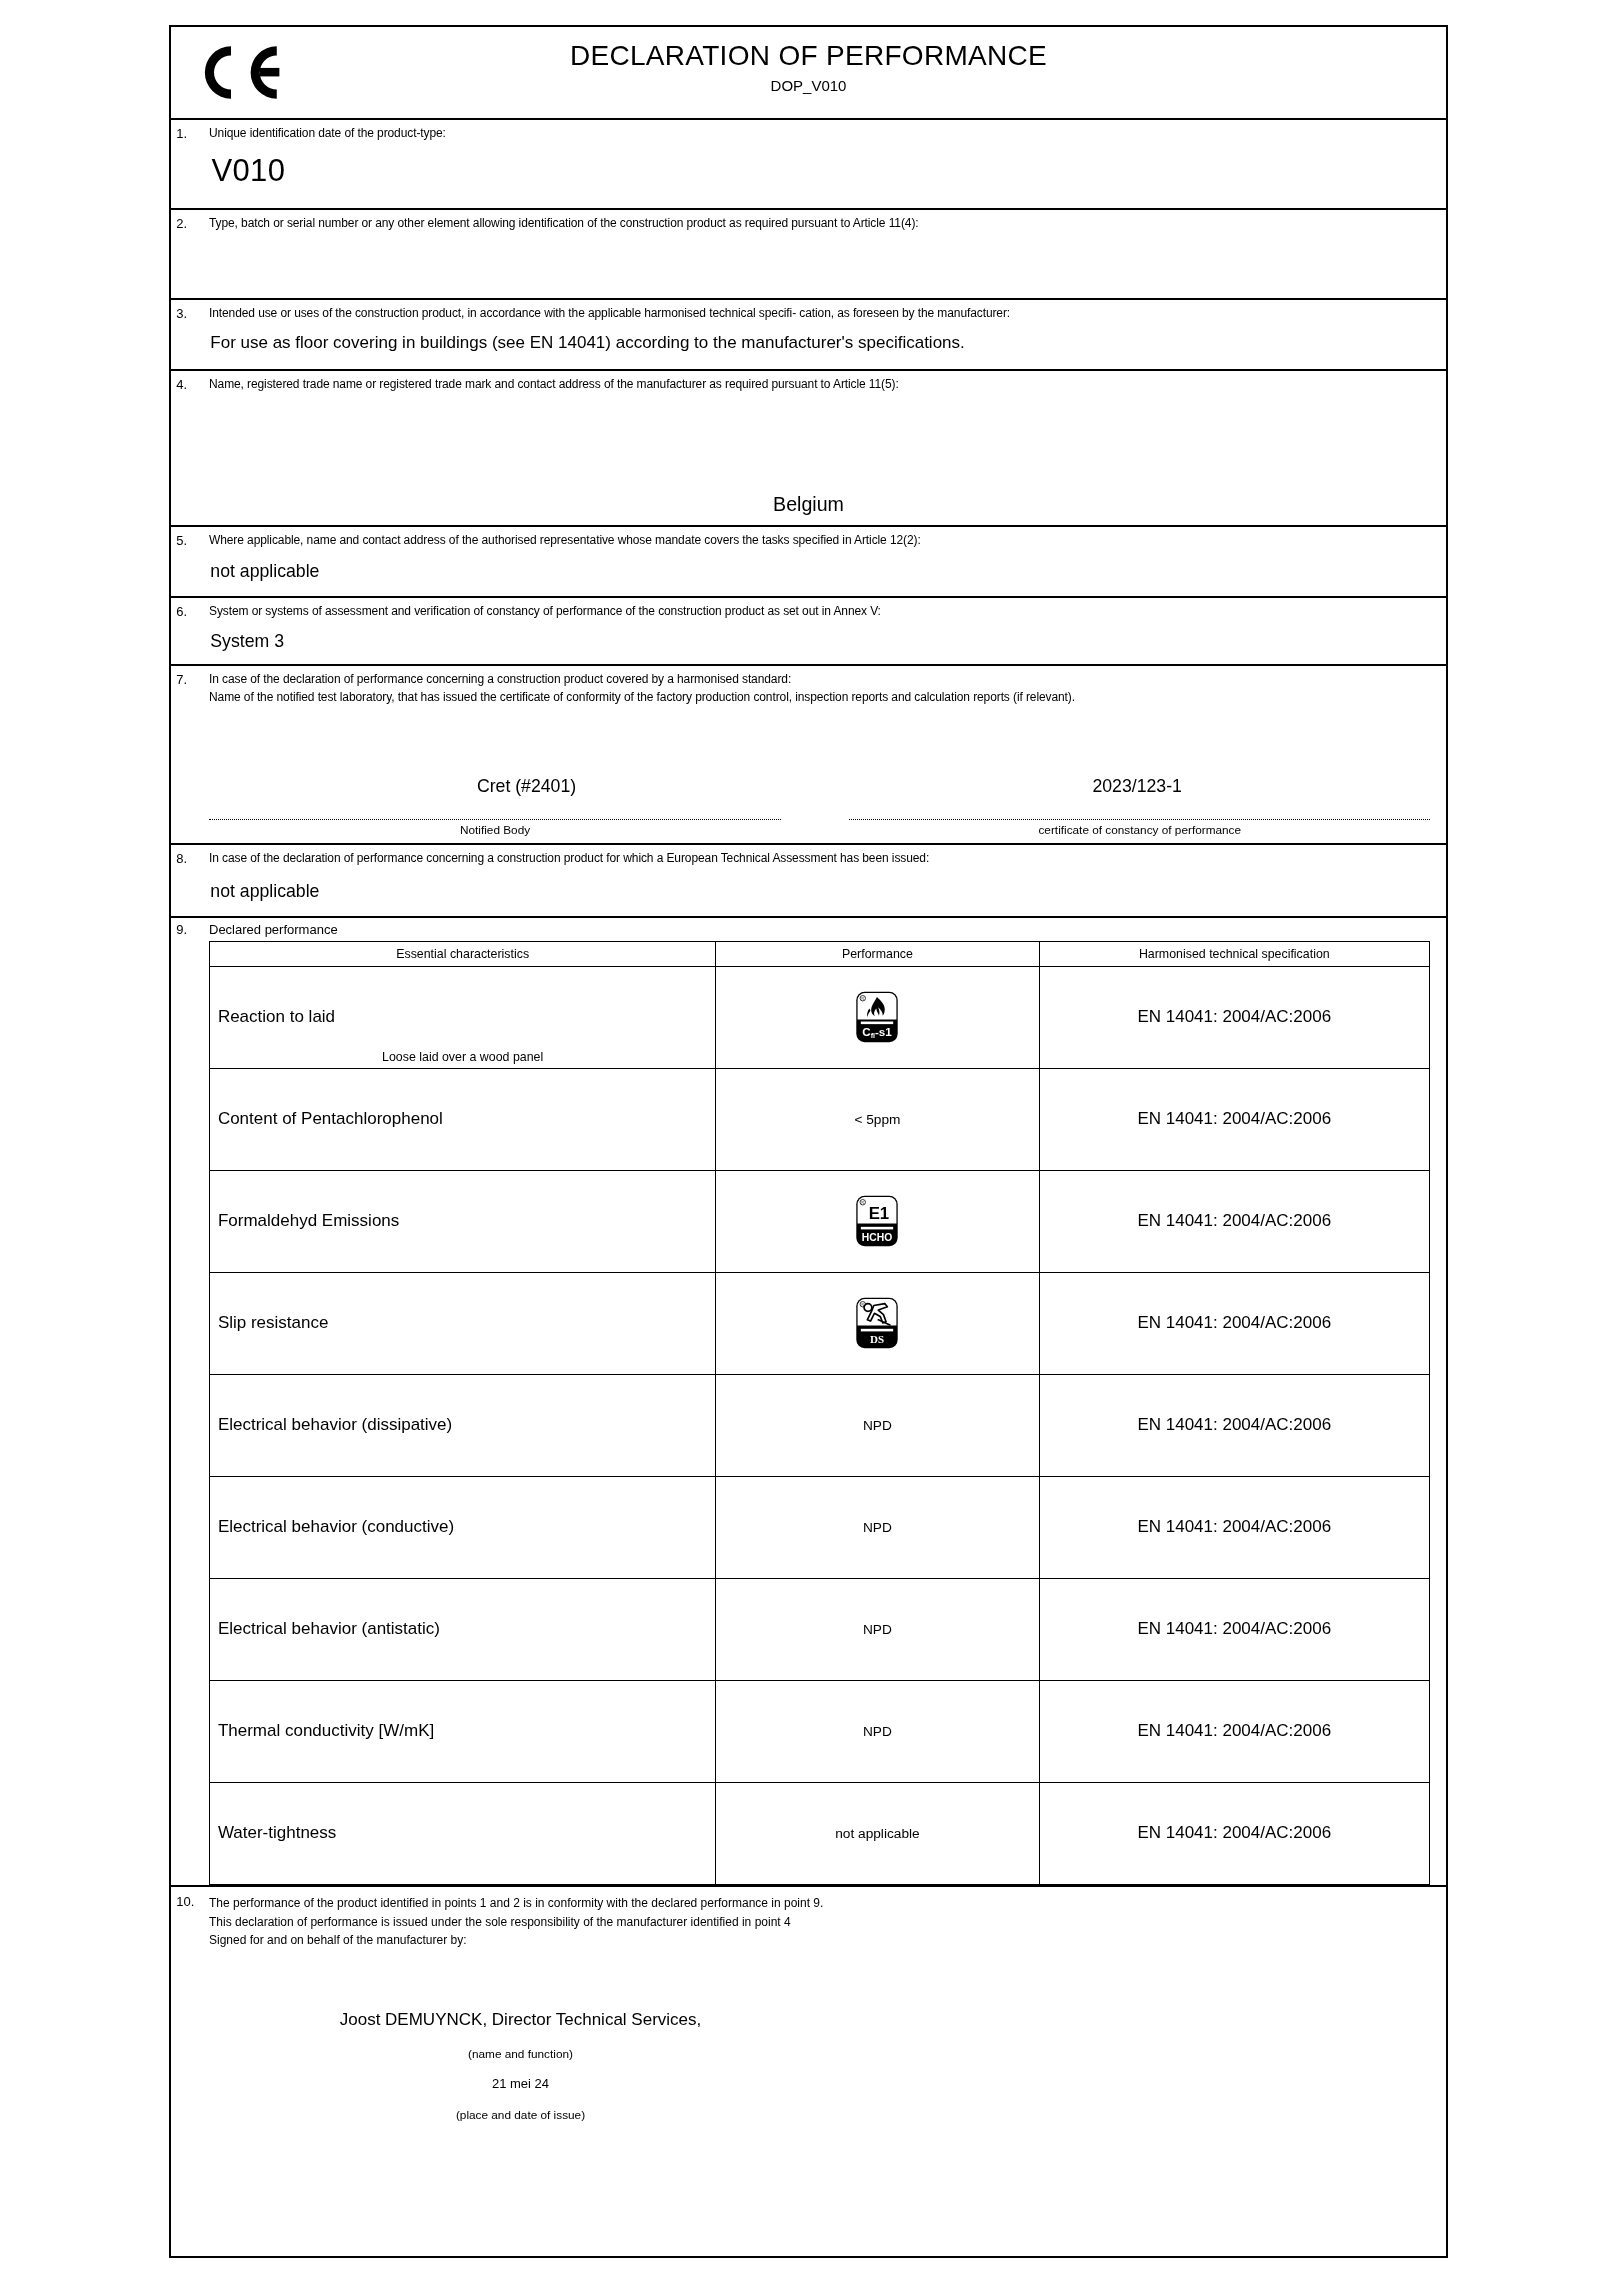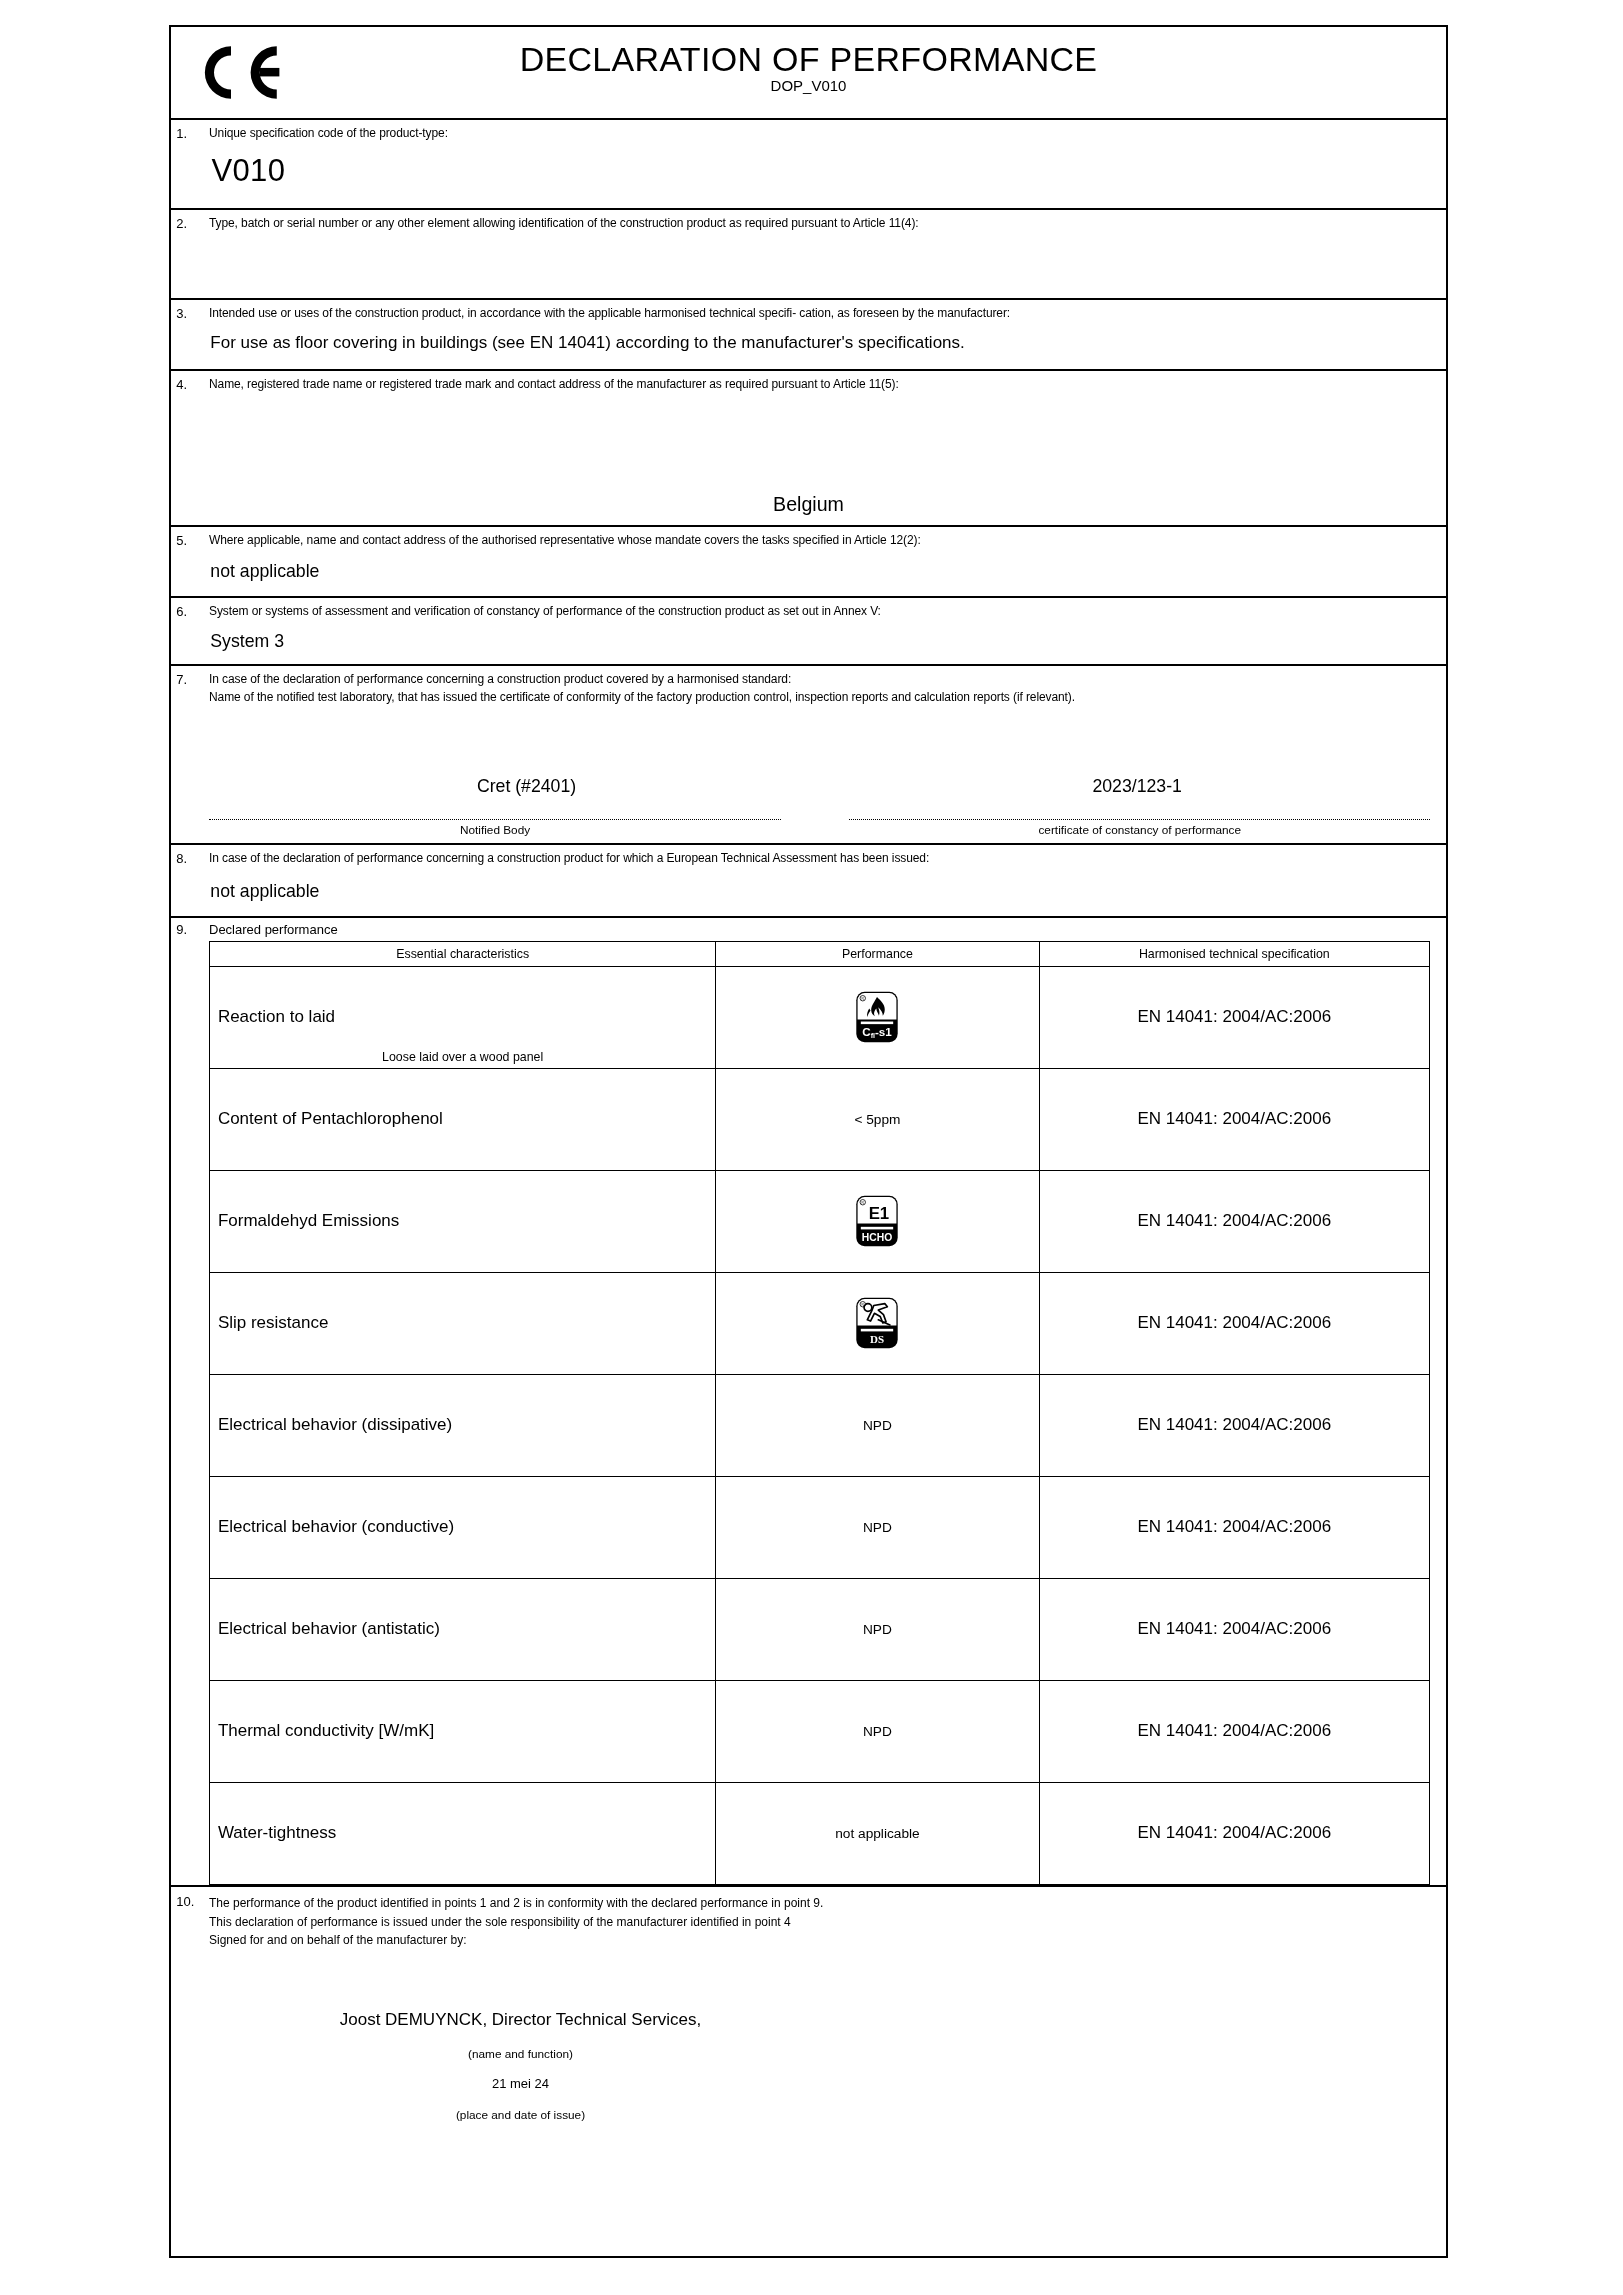--- a/index.html
+++ b/index.html
@@ -77,21 +77,21 @@
     left: 26px;
     top: 14.4px;
     width: 85px;
     height: 63px;
   }
   #doc-title {
     position: absolute;
     left: 0; right: 0;
     top: 13px;
     text-align: center;
-    font-size: 34px;
+    font-size: 28px;
     letter-spacing: 0.3px;
     line-height: 1.15;
   }
   #doc-subtitle {
     position: absolute;
     left: 0; right: 0;
     top: 50px;
     text-align: center;
     font-size: 15px;
   }
@@ -277,21 +277,21 @@
         <rect x="96" y="41" width="30" height="13" fill="#000"></rect>
       </svg>
     </div>
     <div id="doc-title">DECLARATION OF PERFORMANCE</div>
     <div id="doc-subtitle">DOP_V010</div>
   </div>
 
   <div class="sec" id="sec1">
     <div class="sec-num">1.</div>
     <div class="sec-body">
-      <div class="sec-label">Unique specification code of the product-type:</div>
+      <div class="sec-label">Unique identification date of the product-type:</div>
       <div class="sec-value-big">V010</div>
     </div>
   </div>
 
   <div class="sec" id="sec2">
     <div class="sec-num">2.</div>
     <div class="sec-body">
       <div class="sec-label">Type, batch or serial number or any other element allowing identification of the construction product as required pursuant to Article 11(4):</div>
     </div>
     <div id="sec2-ghost"></div>

